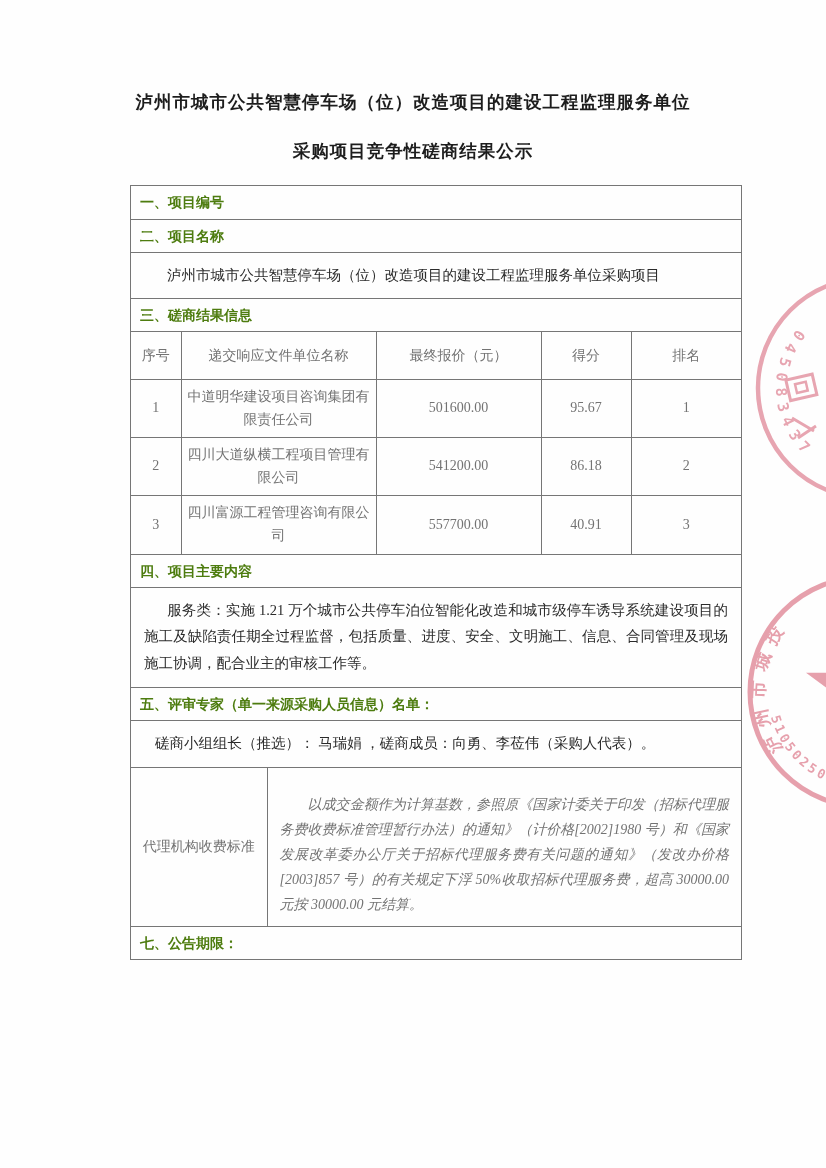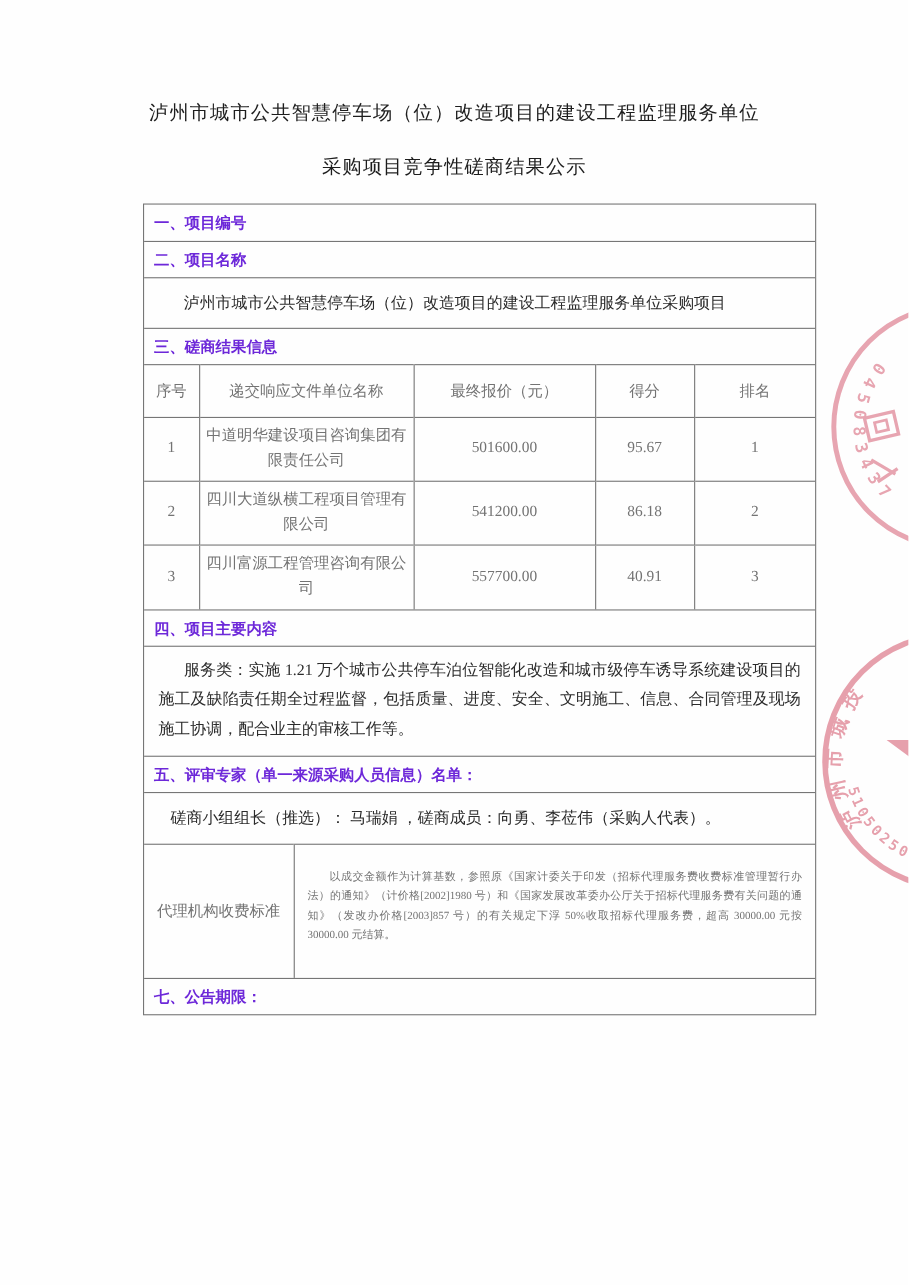--- a/index.html
+++ b/index.html
@@ -7,34 +7,34 @@
     width:826px;height:1168px;background:#ffffff;
     font-family:"Liberation Serif","DejaVu Serif",serif;
     color:#2b2b2b;
   }
   .page{position:relative;width:826px;height:1168px;background:#fefefe;overflow:hidden;}
 
   
   .titles{position:absolute;top:90px;left:0;right:0;text-align:center;}
   .title-line{
     font-family:"Liberation Sans","DejaVu Sans",sans-serif;
-    font-weight:400;font-size:17.5px;color:#1d1d1d;letter-spacing:1px;
+    font-weight:700;font-size:17.5px;color:#1d1d1d;letter-spacing:1px;
   }
   .title-line + .title-line{margin-top:25px;}
 
   
   .doc{
     position:absolute;left:130px;top:185px;width:610px;
     border:1px solid #767676;background:transparent;
   }
   .doc > * + *{border-top:1px solid #767676;}
   .row{box-sizing:border-box;}
   .heading-row{
     font-family:"Liberation Sans","DejaVu Sans",sans-serif;
-    font-weight:700;font-size:14px;color:#6d28d9;
+    font-weight:700;font-size:14px;color:#4d7c0f;
     height:33px;line-height:33px;padding-left:9px;
   }
   .value-row{
     font-size:14.5px;display:flex;align-items:center;
   }
   .value-row.v1{height:44px;padding-left:38px;letter-spacing:.4px;}
   .value-row.v2{height:46px;padding-left:36px;}
   .value-row.v5{height:47px;padding-left:24px;}
   .para-row{
     font-size:14.5px;line-height:1.85;padding:9px 13px 10px 13px;
@@ -59,22 +59,22 @@
   .col-price{width:165px;}
   .col-score{width:90px;margin-left:38px;}
   .col-rank{width:110px;}
 
   
   .fees td{border-left:1px solid #767676;vertical-align:middle;}
   .fees td:first-child{border-left:none;}
   .fees tr + tr td{border-top:1px solid #767676;}
   .fee-label{width:136px;text-align:center;font-size:14px;}
   .fee-text{
-    font-size:10px;line-height:1.78;padding:0 12px 9px 12px;
-    text-indent:2em;text-align:justify;
+    font-size:14px;line-height:1.78;padding:25px 12px 9px 12px;
+    text-indent:2em;text-align:justify;font-style:italic;
   }
   .fee-amount{text-align:center;height:40px;font-size:14px;}
   .fees .std td{height:122px;}
 
   
   .seal{position:absolute;pointer-events:none;mix-blend-mode:multiply;}
   .seal svg{display:block;}
 </style>
 </head>
 <body>

